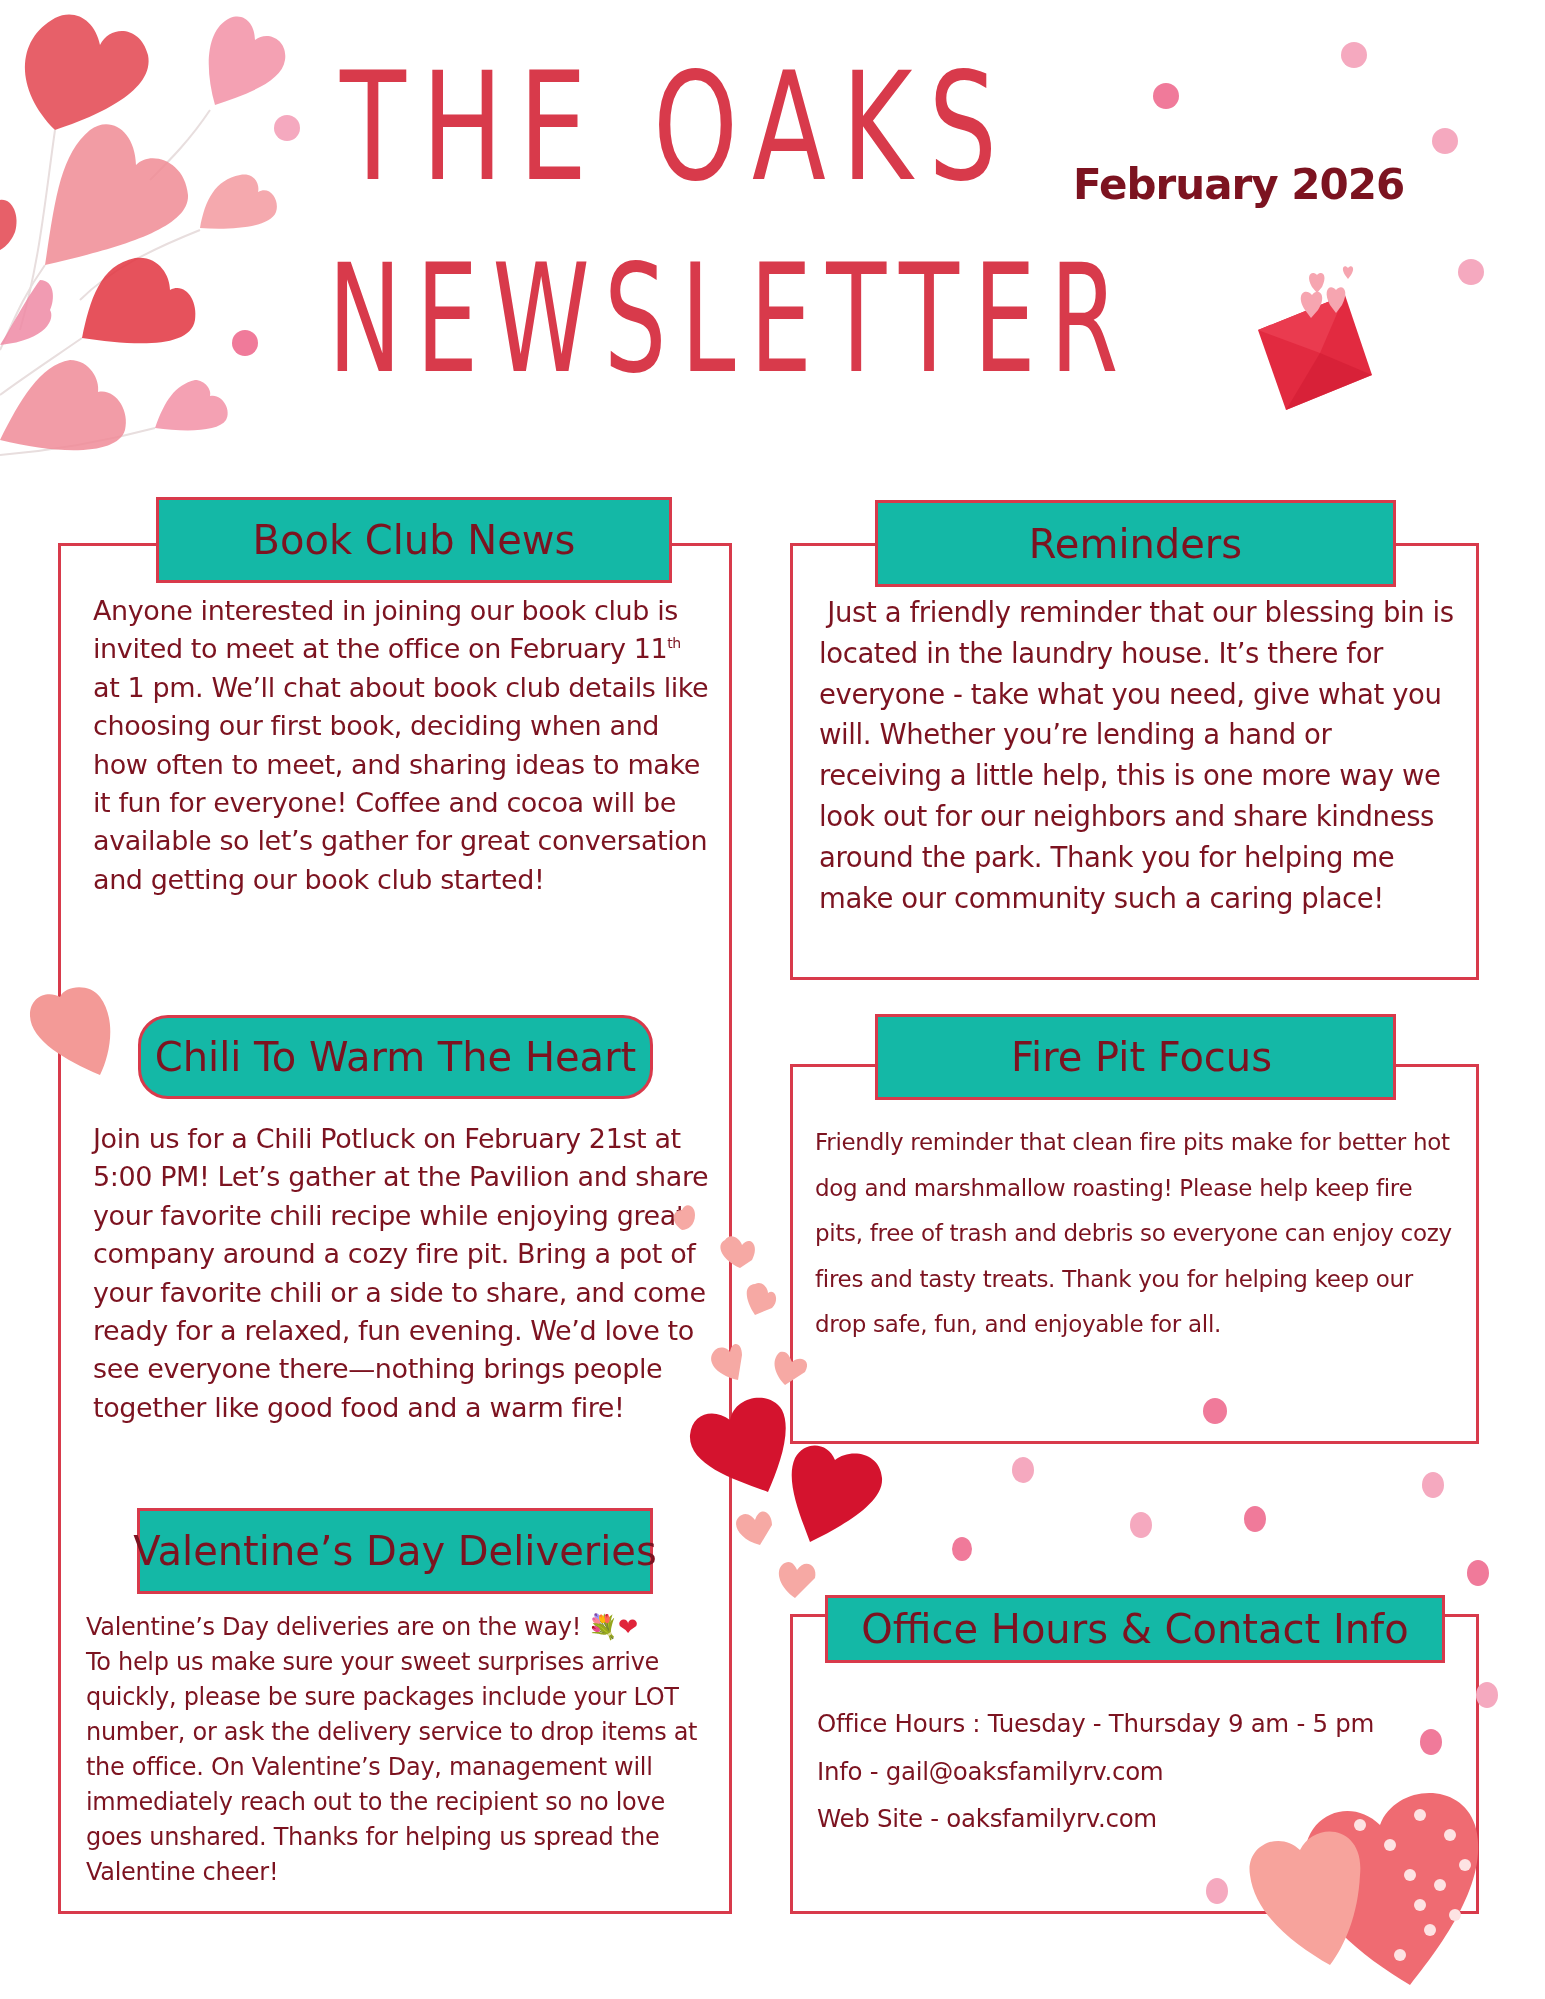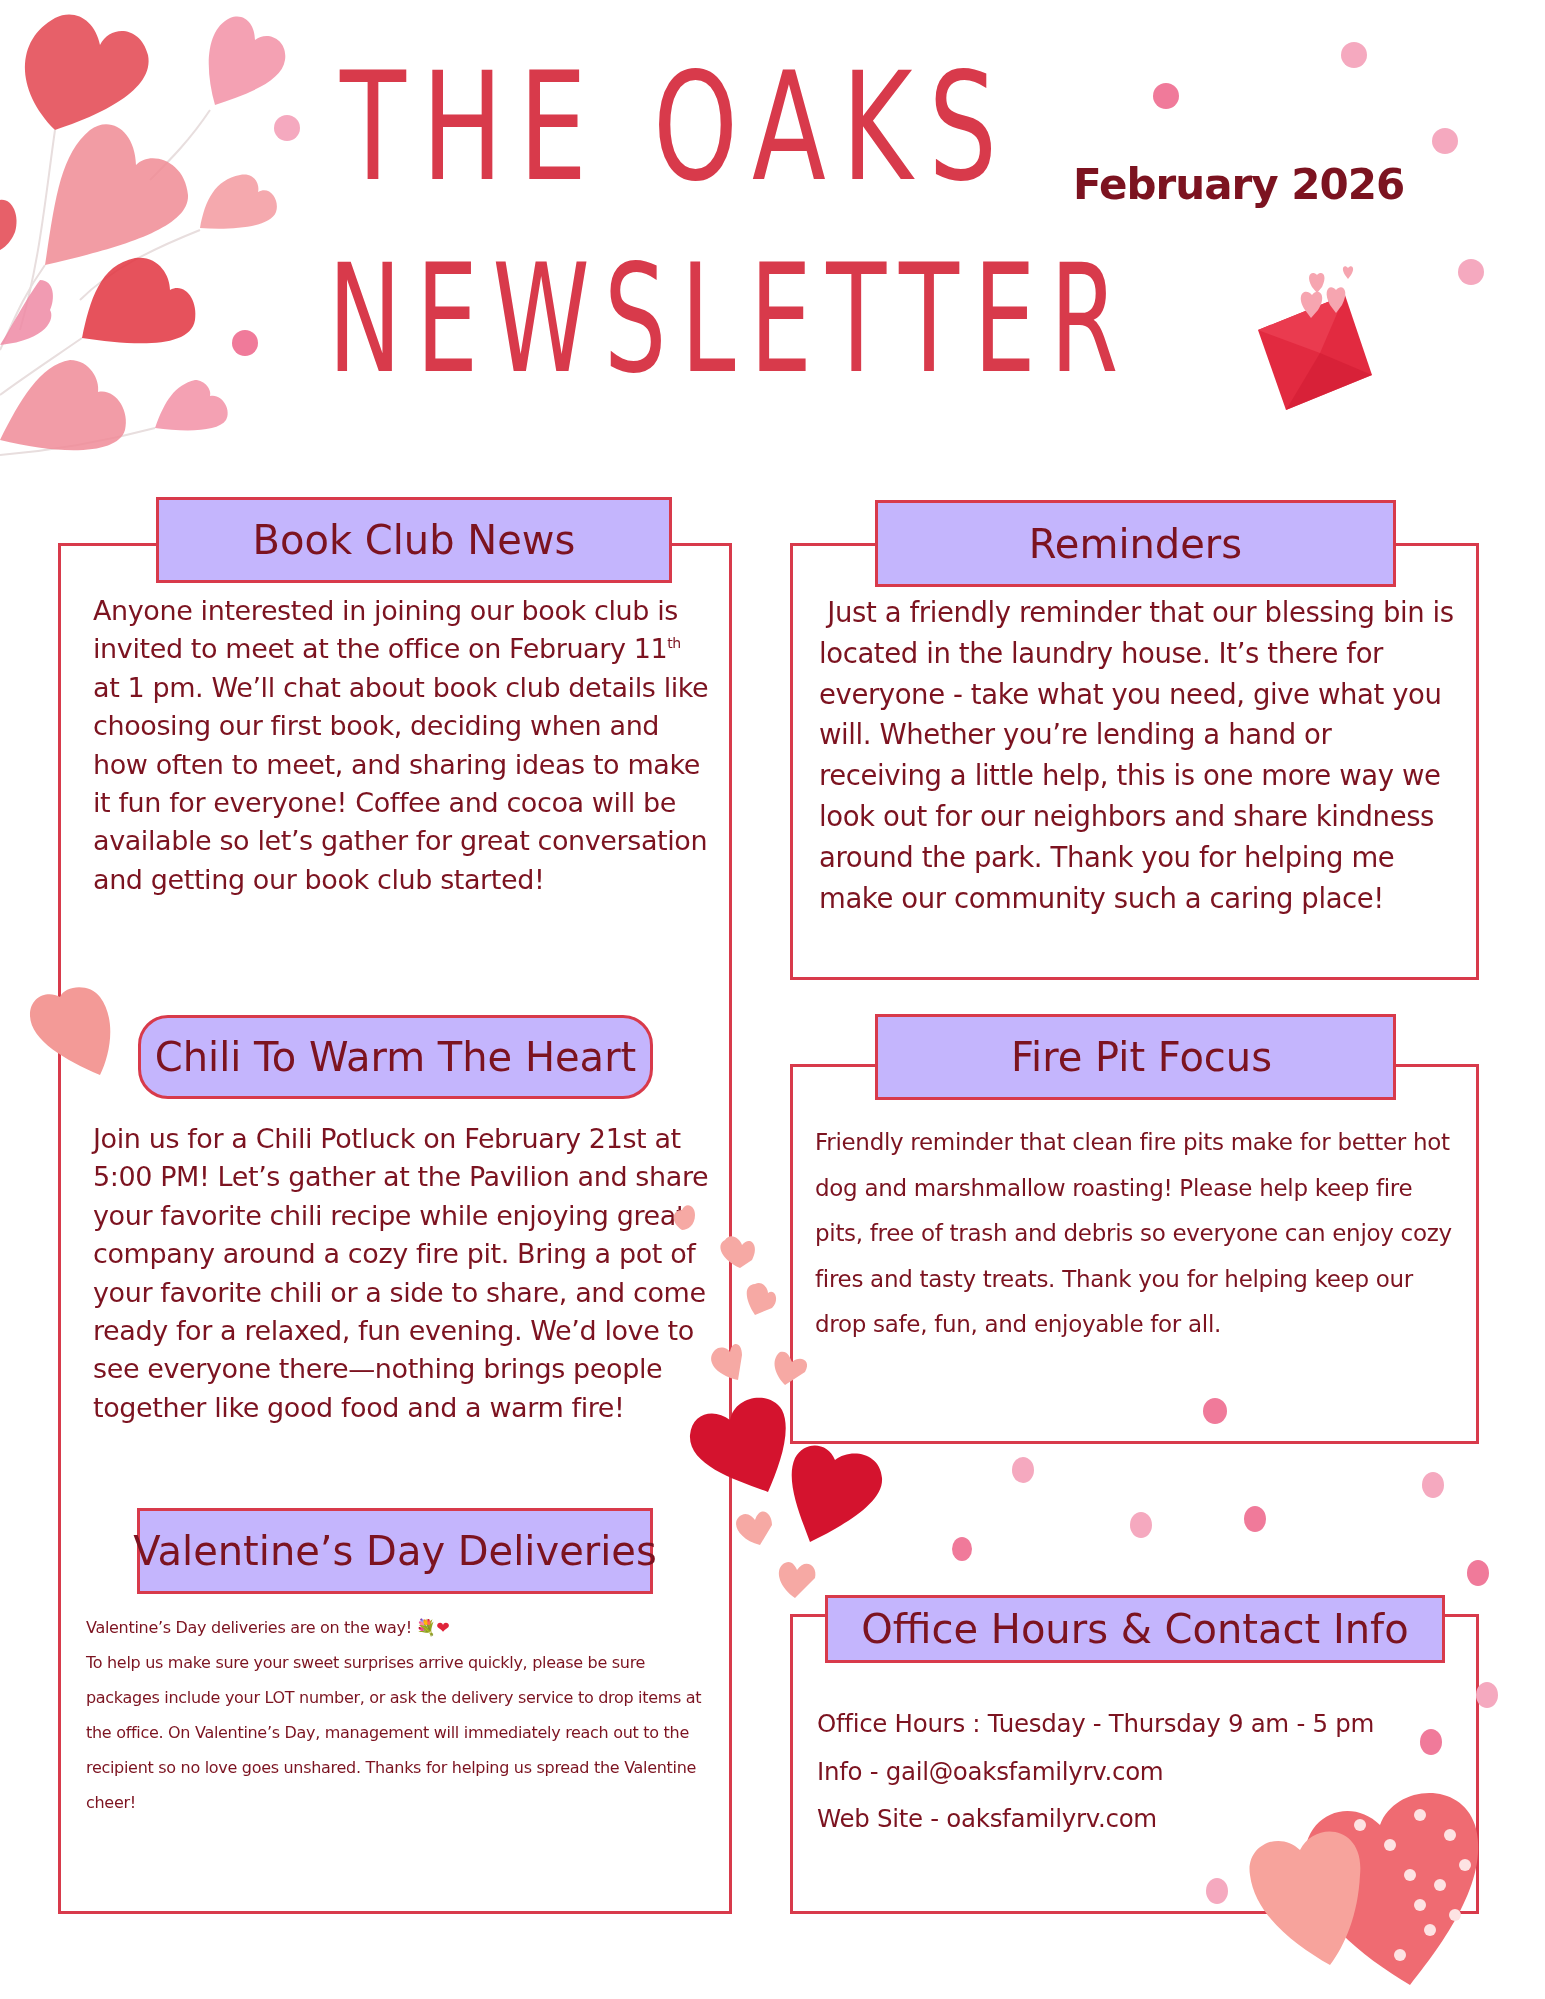--- a/index.html
+++ b/index.html
@@ -5,28 +5,28 @@
   html, body { margin:0; padding:0; }
   body { width:1545px; height:1999px; position:relative; background:#ffffff; overflow:hidden;
          font-family:"Liberation Sans", "DejaVu Sans", sans-serif; color:#7c1320; }
   .abs { position:absolute; }
   .title-line { position:absolute; color:#d83a4b; font-family:"DejaVu Sans", "Liberation Sans", sans-serif;
                 font-weight:normal; letter-spacing:14px; white-space:nowrap; line-height:1;
                 transform-origin:left top; }
   .date { position:absolute; left:1073px; top:160px; font-size:42px; font-weight:bold; color:#7c1320;
           font-family:"DejaVu Sans", sans-serif; letter-spacing:-1px; white-space:nowrap; }
   .box { position:absolute; border:3px solid #d83a4b; box-sizing:border-box; background:transparent; }
-  .hdr { position:absolute; border:3px solid #d83a4b; background:#c4b5fd; box-sizing:border-box;
+  .hdr { position:absolute; border:3px solid #d83a4b; background:#14b8a6; box-sizing:border-box;
          display:flex; align-items:center; justify-content:center; font-size:40px; color:#7c1320;
          font-family:"DejaVu Sans", sans-serif; white-space:nowrap; z-index:3; }
   .body-text { position:absolute; font-family:"DejaVu Sans", sans-serif; color:#7c1320; z-index:2; }
   .bc { left:93px; top:592px; width:620px; font-size:27px; line-height:38.4px; letter-spacing:-0.4px; }
   .rem { left:819px; top:592px; width:640px; font-size:27.5px; line-height:40.8px; letter-spacing:-0.4px; }
   .chili { left:93px; top:1120px; width:620px; font-size:27px; line-height:38.4px; letter-spacing:-0.4px; }
-  .val { left:86px; top:1610px; width:620px; font-size:16px; line-height:35px; letter-spacing:-0.3px; }
+  .val { left:86px; top:1610px; width:620px; font-size:24px; line-height:35px; letter-spacing:-0.3px; }
   .fire { left:815px; top:1120px; width:650px; font-size:23px; line-height:45.5px; letter-spacing:-0.3px; }
   .office { left:817px; top:1700px; width:640px; font-size:24.5px; line-height:47.5px; letter-spacing:-0.3px; }
   .office div { white-space:nowrap; }
   sup { font-size:14px; line-height:0; }
   .dot { position:absolute; border-radius:50%; z-index:1; }
   .heart { position:absolute; z-index:4; }
   .emoji-heart { color:#e0243a; }
 </style>
 </head>
 <body>

